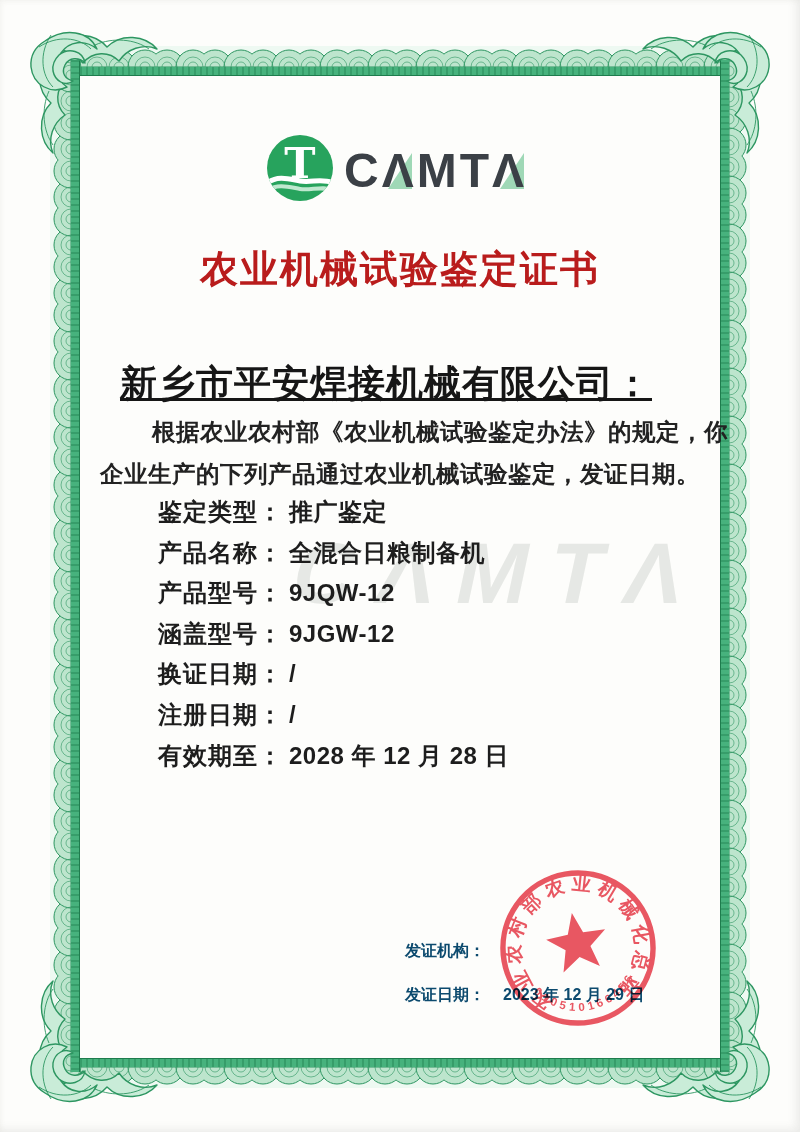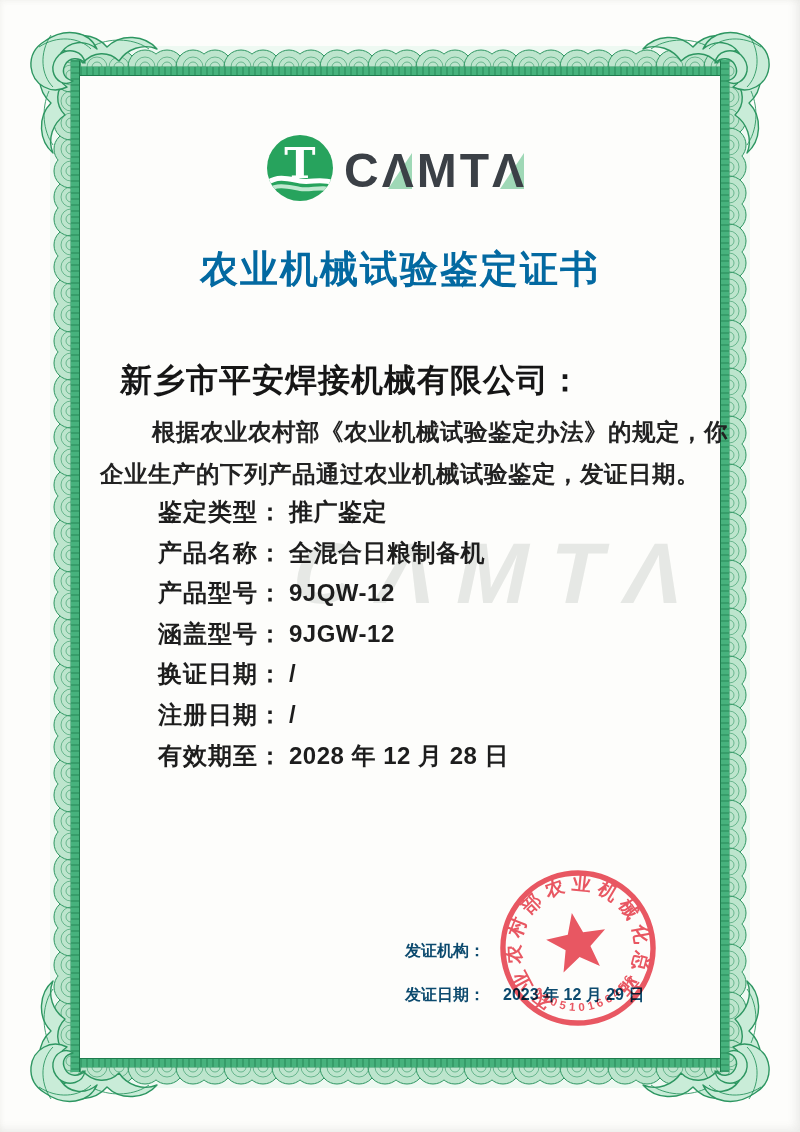--- a/index.html
+++ b/index.html
@@ -17,24 +17,24 @@
     box-shadow:inset -4px -3px 8px rgba(90,90,85,.10), inset 2px 2px 5px rgba(120,120,110,.04);
   }
   .abs{position:absolute;}
 
   
   #logo-row{left:0;top:128px;width:800px;height:80px;display:flex;justify-content:center;align-items:center;gap:10px;}
   
   #cert-title{
     left:0;top:244px;width:800px;text-align:center;
     font-family:"DejaVu Serif","Liberation Serif",serif;
-    font-size:38px;font-weight:bold;letter-spacing:2px;color:#0369a1;
-  }
-  
-  #company-line{left:120px;top:359px;font-size:32px;font-weight:bold;letter-spacing:1px;color:#161616;}
+    font-size:38px;font-weight:bold;letter-spacing:2px;color:#b91c1c;
+  }
+  
+  #company-line{left:120px;top:359px;font-size:37px;font-weight:bold;letter-spacing:1px;color:#161616;text-decoration:underline;}
   
   .body-line{font-size:23.5px;font-weight:600;color:#222;letter-spacing:0.5px;white-space:nowrap;}
   #body-line1{left:152px;top:416px;}
   #body-line2{left:100px;top:458px;}
   
   #fields{left:158px;top:498px;}
   .field-row{height:28px;line-height:28px;margin-bottom:12.6px;font-size:24px;font-weight:600;white-space:nowrap;color:#1d1d1d;}
   .field-row .flabel{letter-spacing:1px;}
   .field-row .fvalue{margin-left:6px;letter-spacing:0.5px;}
   

